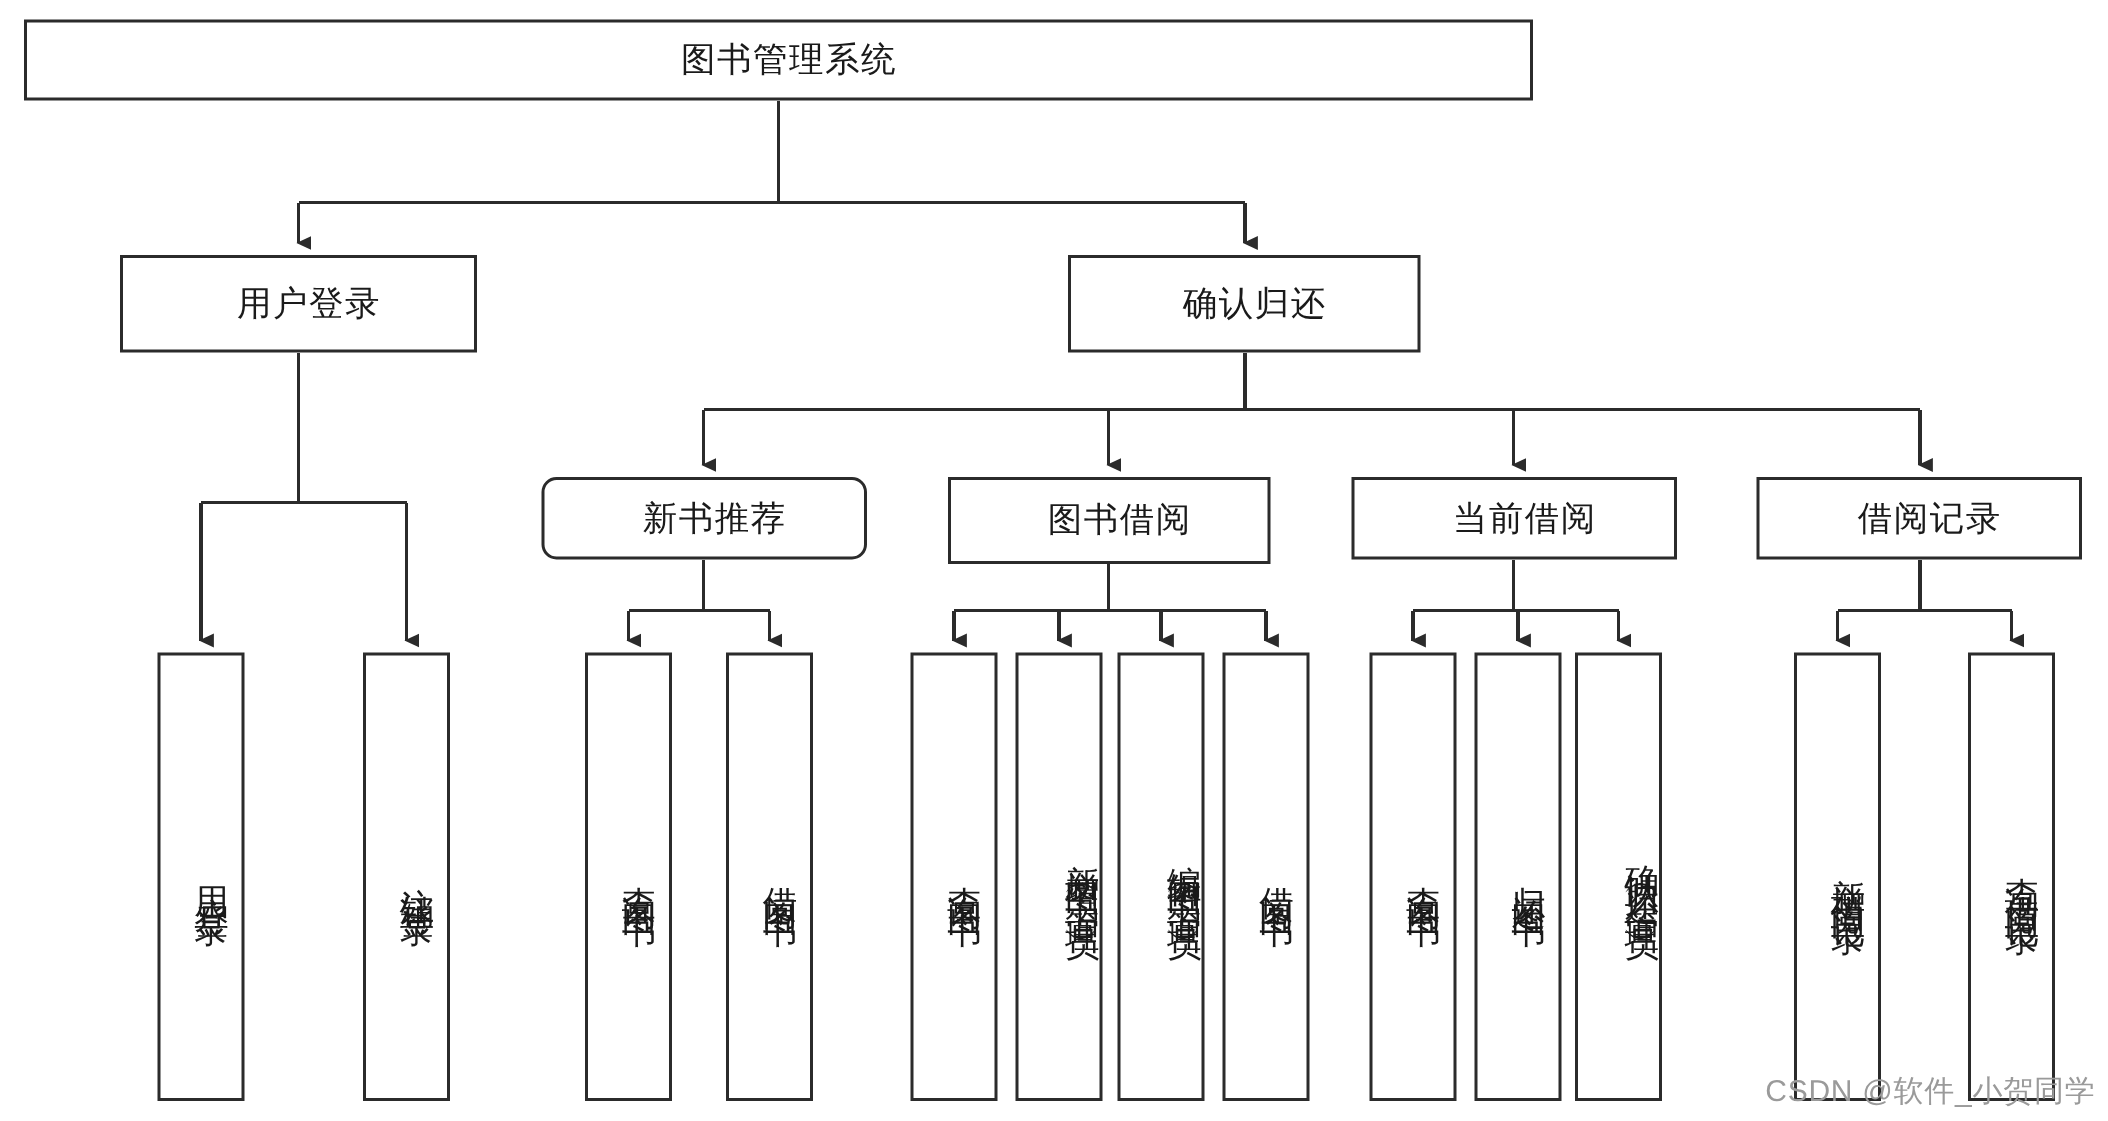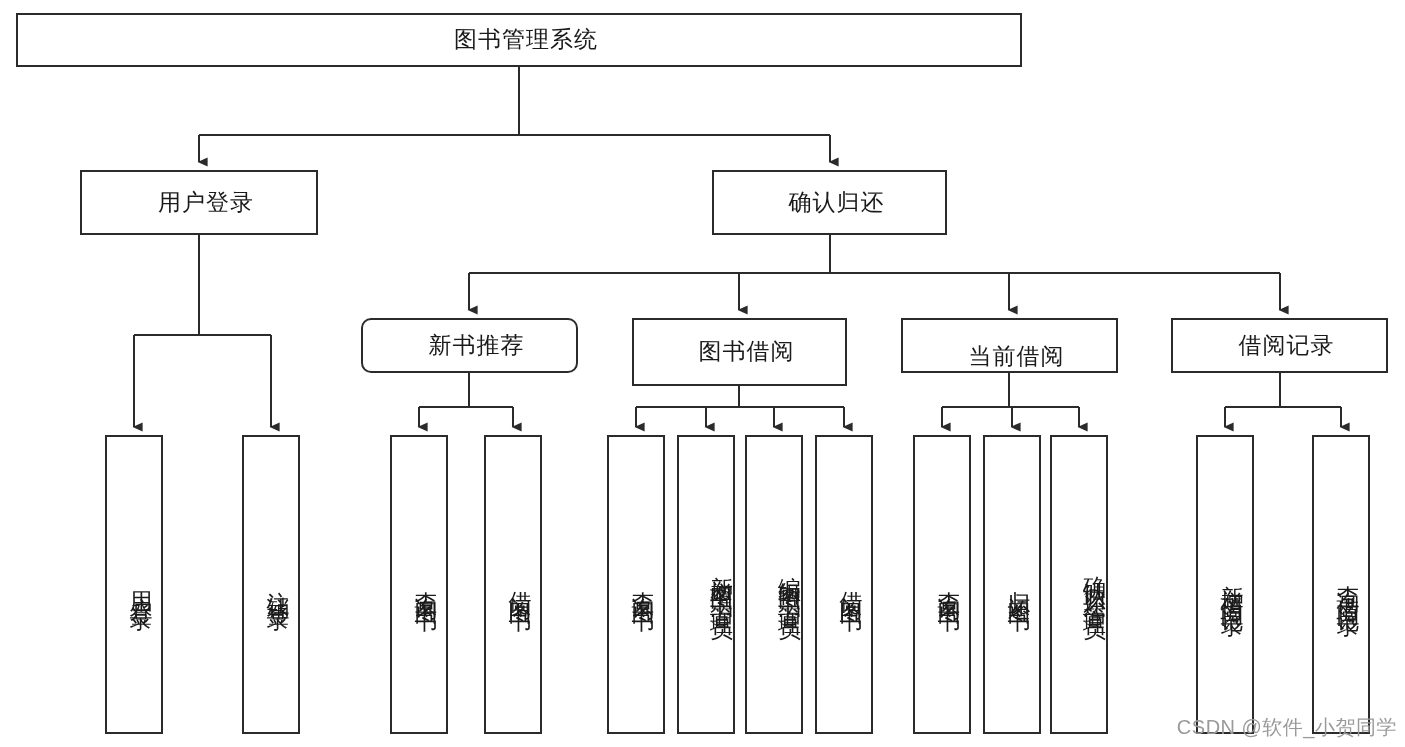--- a/index.html
+++ b/index.html
@@ -136,24 +136,24 @@
   <div class="node horiz" style="left:80px; top:170px; width:238px; height:65px;">
     <span class="node-label">用户登录</span>
   </div>
   <div class="node horiz" style="left:712px; top:170px; width:235px; height:65px;">
     <span class="node-label">确认归还</span>
   </div>
 
   <div class="node horiz" style="left:361px; top:318px; width:217px; height:55px;border-radius:10px;">
     <span class="node-label">新书推荐</span>
   </div>
-  <div class="node horiz" style="left:632px; top:318px; width:215px; height:68px;">
+  <div class="node horiz" style="left:632px; top:318px; width:215px; height:58px;">
     <span class="node-label">图书借阅</span>
   </div>
-  <div class="node horiz" style="left:901px; top:318px; width:217px; height:55px;align-items:flex-end;">
+  <div class="node horiz" style="left:901px; top:318px; width:217px; height:55px;">
     <span class="node-label">当前借阅</span>
   </div>
   <div class="node horiz" style="left:1171px; top:318px; width:217px; height:55px;">
     <span class="node-label">借阅记录</span>
   </div>
 
   <div class="node vert mid-align" style="left:105px; top:435px; width:58px; height:299px;">
     <span class="node-label">用户登录</span>
   </div>
   <div class="node vert mid-align" style="left:242px; top:435px; width:58px; height:299px;">

